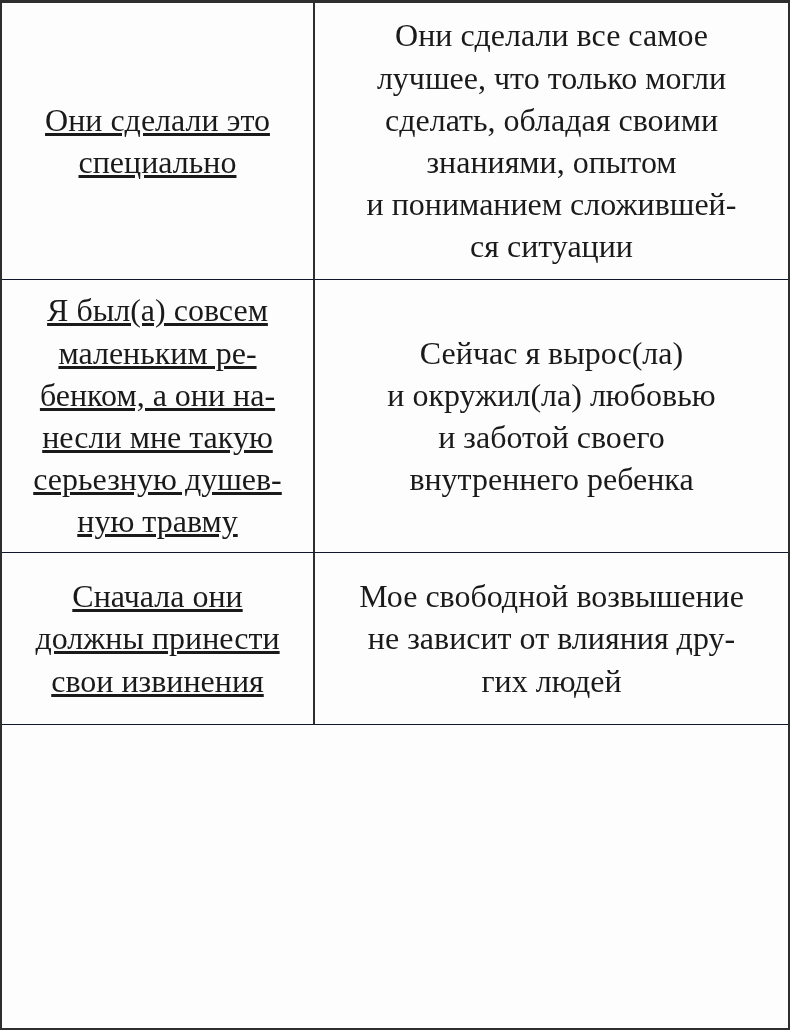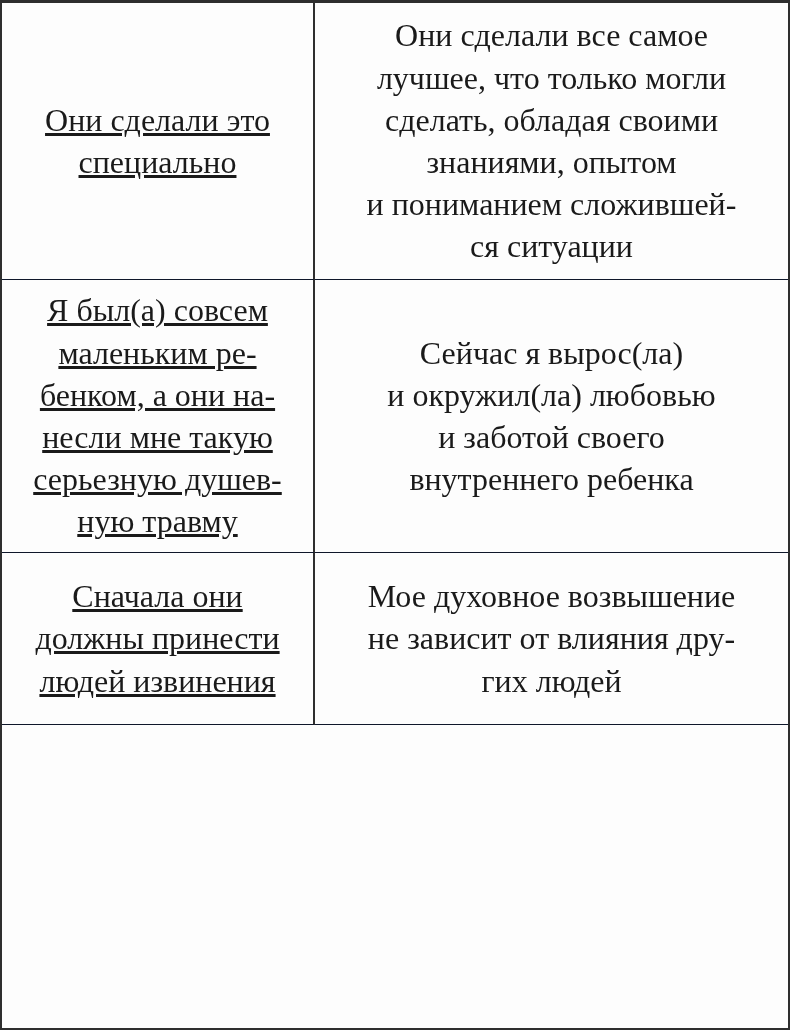--- a/index.html
+++ b/index.html
@@ -69,20 +69,20 @@
 несли мне такую
 серьезную душев-
 ную травму</div>
     <div class="cell col-right">Сейчас я вырос(ла)
 и окружил(ла) любовью
 и заботой своего
 внутреннего ребенка</div>
 
     <div class="cell col-left">Сначала они
 должны принести
-людей извинения</div>
-    <div class="cell col-right">Мое духовное возвышение
+свои извинения</div>
+    <div class="cell col-right">Мое свободной возвышение
 не зависит от влияния дру-
 гих людей</div>
 
 
   </div>
 </div>
 
 </body></html>

